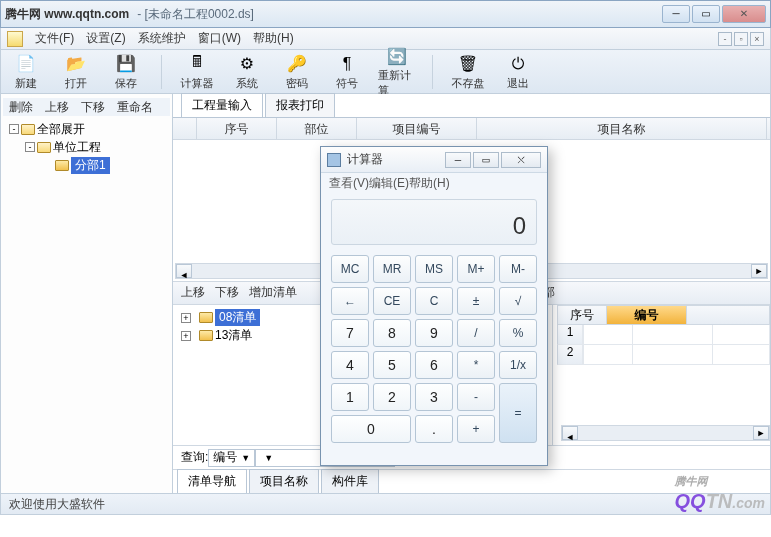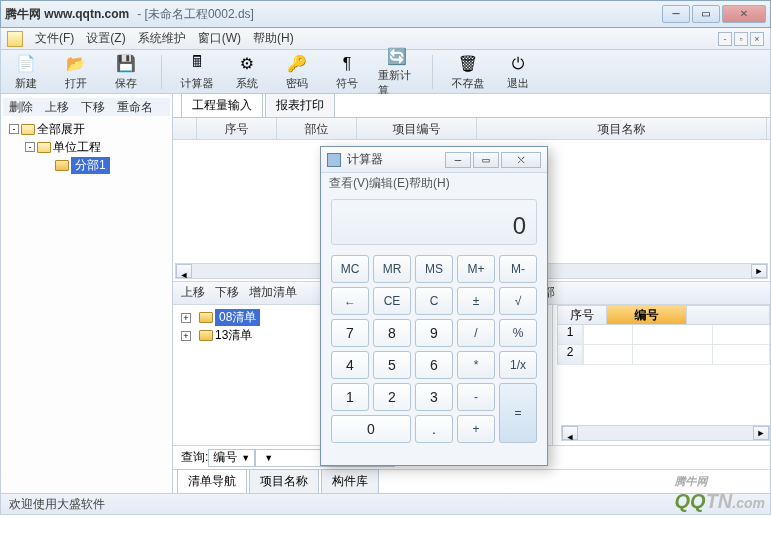--- a/index.html
+++ b/index.html
@@ -82,21 +82,21 @@
 .cwbtn.close { width: 40px; }
 .calc-menu { height: 20px; display: flex; align-items: center; gap: 0; padding: 0 8px; color: #555; font-size: 12px; }
 .calc-disp { margin: 6px 10px; height: 46px; background: linear-gradient(#f4f7fa,#eaf0f6); border: 1px solid #cbd6e1; border-radius: 3px; text-align: right; padding: 4px 10px; font-size: 24px; color: #333; display: flex; align-items: flex-end; justify-content: flex-end; }
 .calc-grid { display: grid; grid-template-columns: repeat(5, 38px); grid-auto-rows: 28px; gap: 4px; padding: 4px 10px 10px; }
 .cbtn { background: linear-gradient(#fdfefe,#ebf1f6); border: 1px solid #b4c5d5; border-radius: 3px; font-size: 12px; display: flex; align-items: center; justify-content: center; color: #34495e; }
 .cbtn.num { font-size: 14px; color: #222; background: linear-gradient(#feffff,#f0f5f9); }
 .cbtn.eq { grid-row: span 2; background: linear-gradient(#eaf2fa,#cfe1f1); }
 .cbtn.zero { grid-column: span 2; }
 
 .watermark { position: absolute; right: 6px; bottom: 24px; font-style: italic; color: #b0b0b0; font-size: 20px; font-weight: bold; opacity: 0.8; }
-.watermark .hl { color: #4d7c0f; }
+.watermark .hl { color: #6d28d9; }
 </style>
 </head>
 <body>
 
 <div class="titlebar">
   <span class="site">腾牛网 www.qqtn.com</span>
   <span class="doc">- [未命名工程0002.ds]</span>
   <div class="winbtns">
     <div class="winbtn">─</div>
     <div class="winbtn">▭</div>

